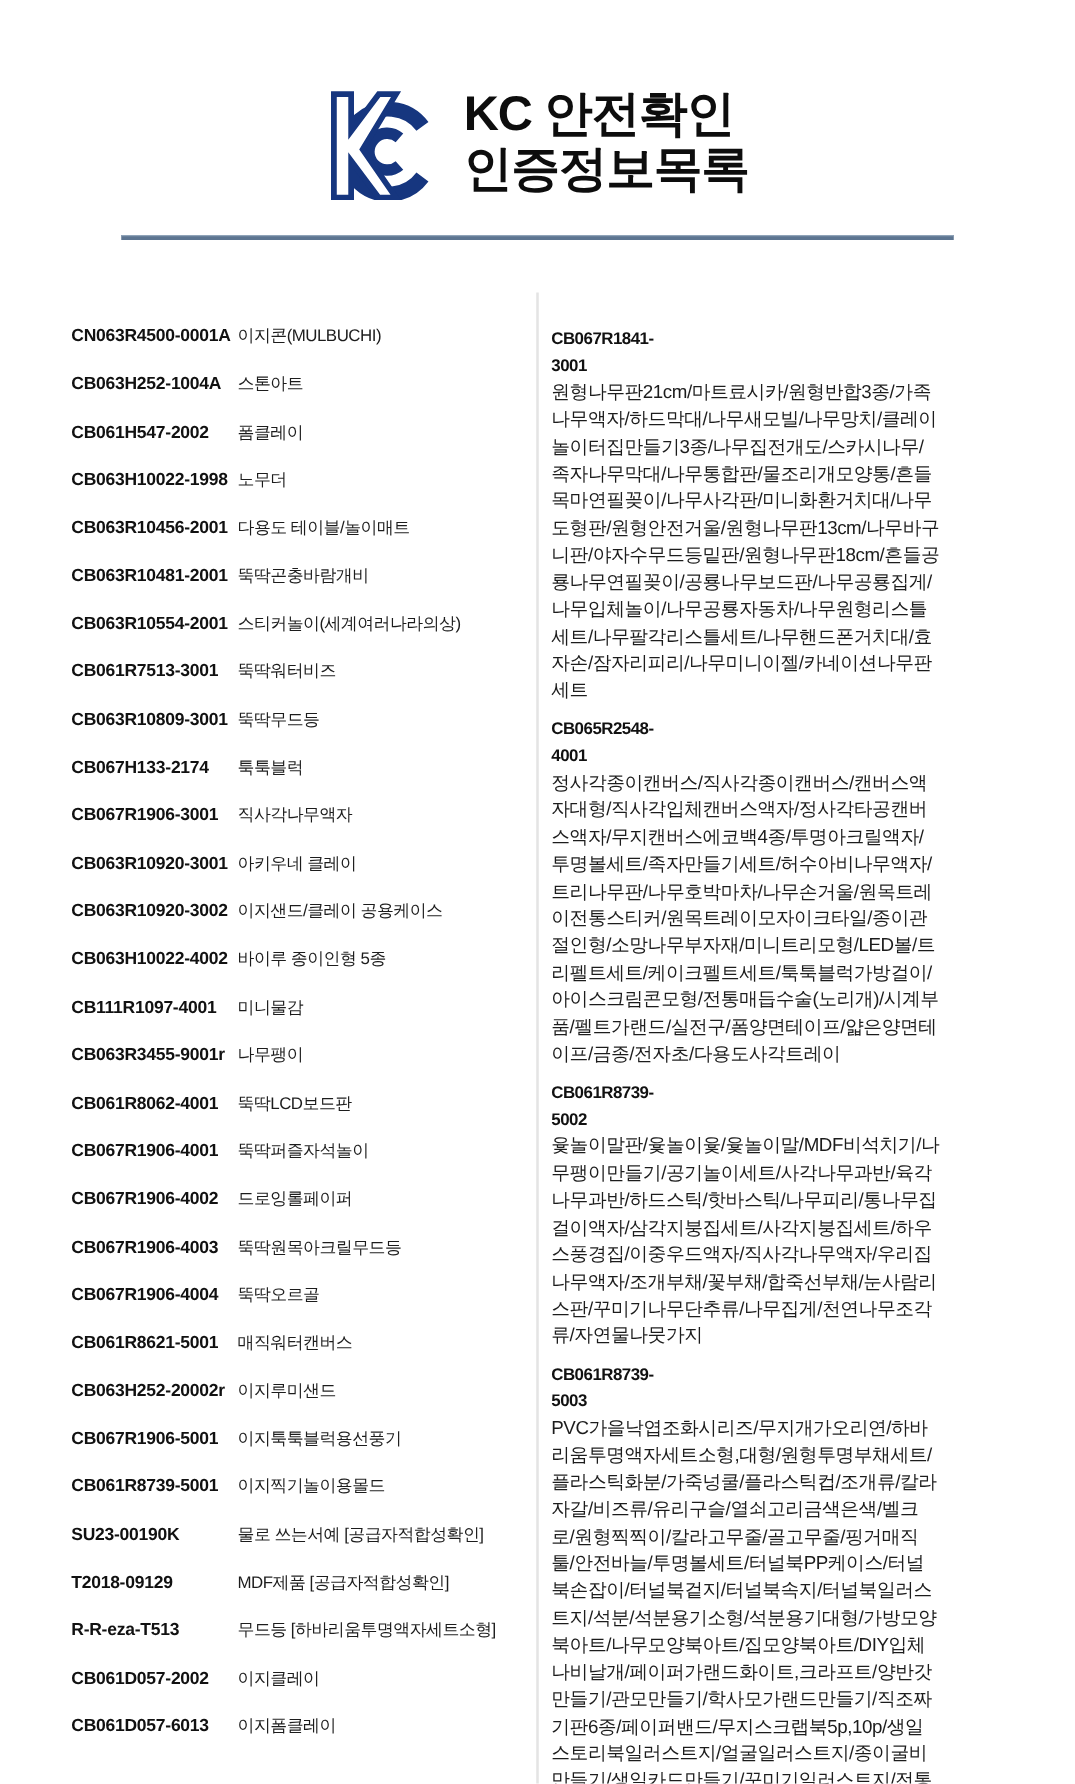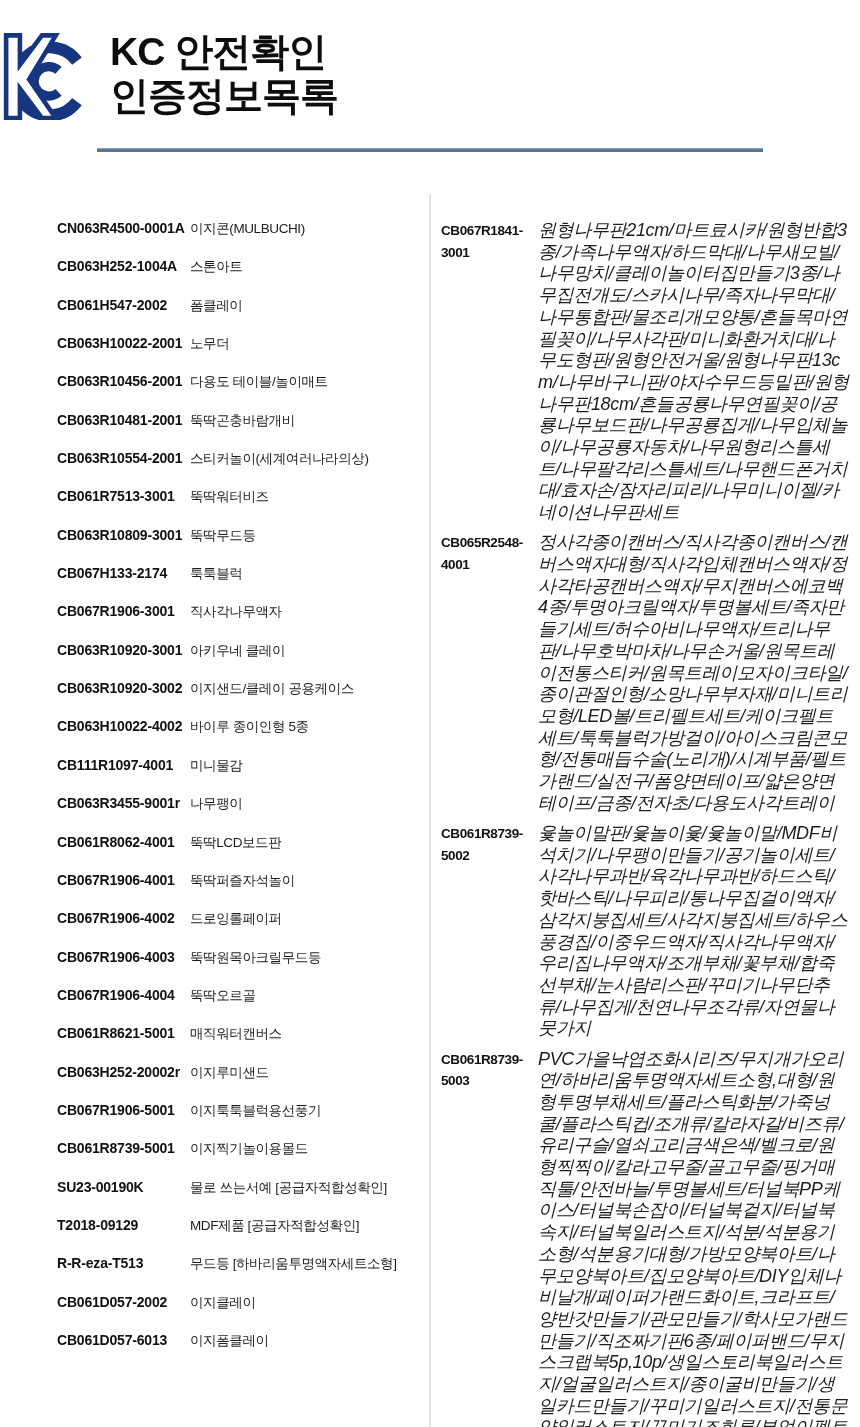--- a/index.html
+++ b/index.html
@@ -9,23 +9,24 @@
     width:860px; height:1427px;
     margin:0 auto;
     background:#ffffff;
     overflow:hidden;
     font-family:"Liberation Sans","DejaVu Sans",sans-serif;
     color:#1b1b1b;
   }
   
   .header {
     display:flex;
+    justify-content:center;
     align-items:center;
     gap:26px;
-    padding-top:28px;
+    padding-top:68px;
   }
   .logo { width:84px; height:92px; flex:none; }
   .title {
     font-size:39px;
     font-weight:800;
     line-height:1.13;
     letter-spacing:-1px;
     color:#0d0d0d;
     white-space:nowrap;
   }
@@ -67,37 +68,37 @@
     font-size:13.5px;
     letter-spacing:-0.4px;
     color:#1c1c1c;
     white-space:nowrap;
   }
 
   .entry {
     display:flex;
     align-items:flex-start;
     margin-bottom:8.5px;
+    flex-direction:column;
   }
   .entry .code {
     width:97px; flex:none;
     font-size:13.5px;
     font-weight:700;
     letter-spacing:-0.4px;
     line-height:21.7px;
     color:#111;
   }
   .entry .name {
     width:311px;
-    font-size:18px;
+    font-size:15px;
     letter-spacing:-0.35px;
     line-height:21.7px;
     word-break:break-all;
     color:#1c1c1c;
-    font-style:italic;
   }
 </style>
 </head>
 <body>
 
 <div class="page">
 
   <div class="header">
     <svg class="logo" viewBox="0 0 90 100" aria-hidden="true">
       <path d="M83 36 A37 37 0 1 0 83 80" fill="none" stroke="#16367f" stroke-width="13"></path>
@@ -125,21 +126,21 @@
           <span class="code">CB063H252-1004A</span>
           <span class="name">스톤아트</span>
         </div>
 
         <div class="row">
           <span class="code">CB061H547-2002</span>
           <span class="name">폼클레이</span>
         </div>
 
         <div class="row">
-          <span class="code">CB063H10022-2001</span>
+          <span class="code">CB063H10022-1998</span>
           <span class="name">노무더</span>
         </div>
 
         <div class="row">
           <span class="code">CB063R10456-2001</span>
           <span class="name">다용도 테이블/놀이매트</span>
         </div>
 
         <div class="row">
           <span class="code">CB063R10481-2001</span>

